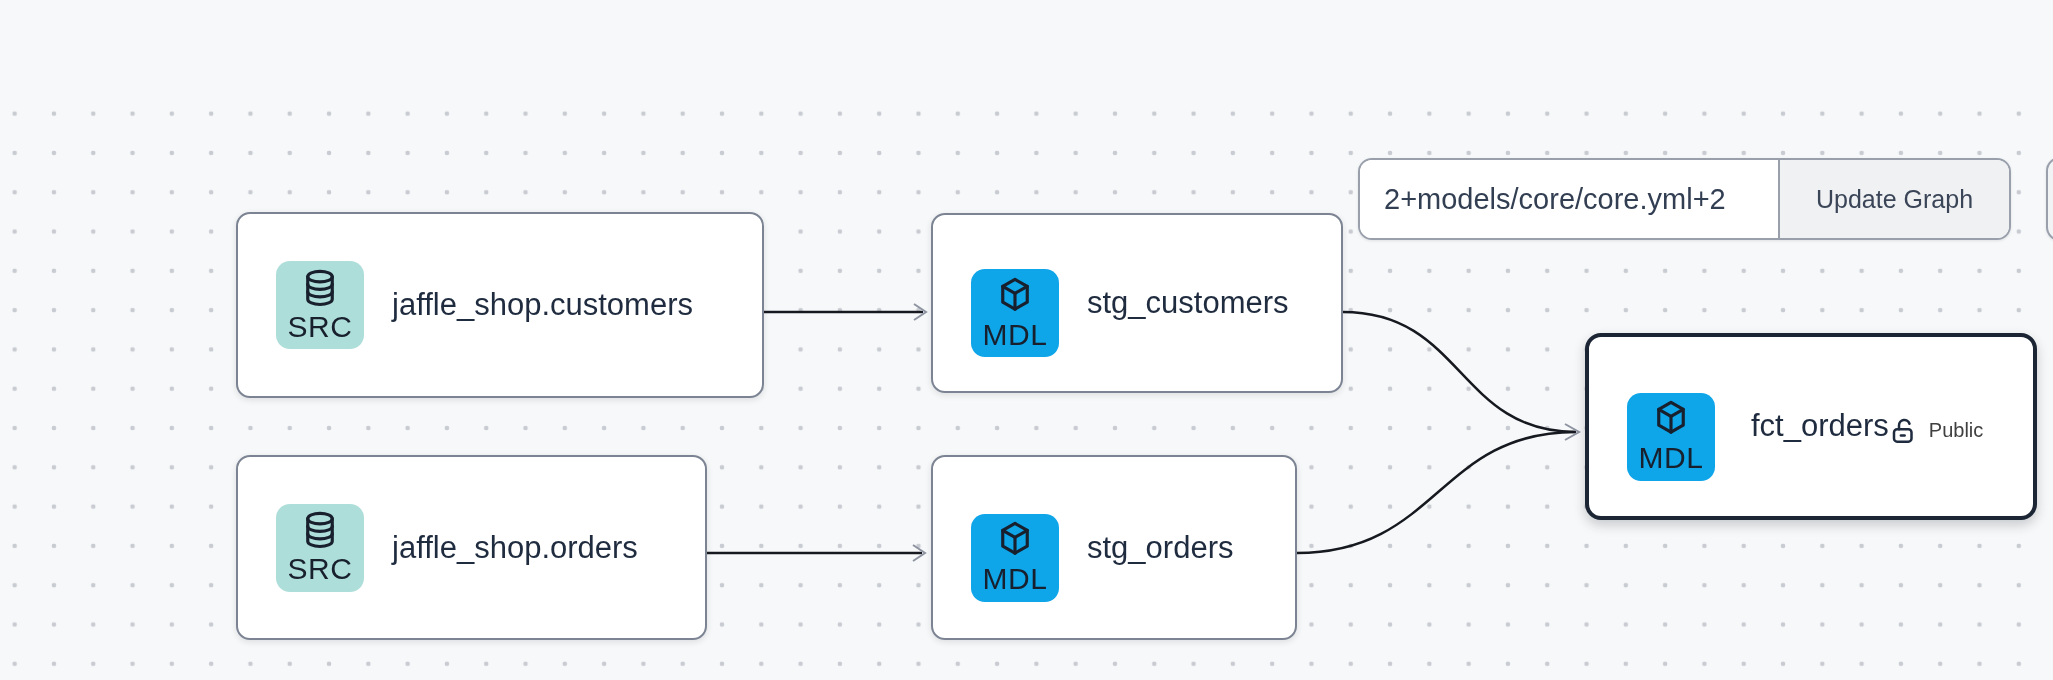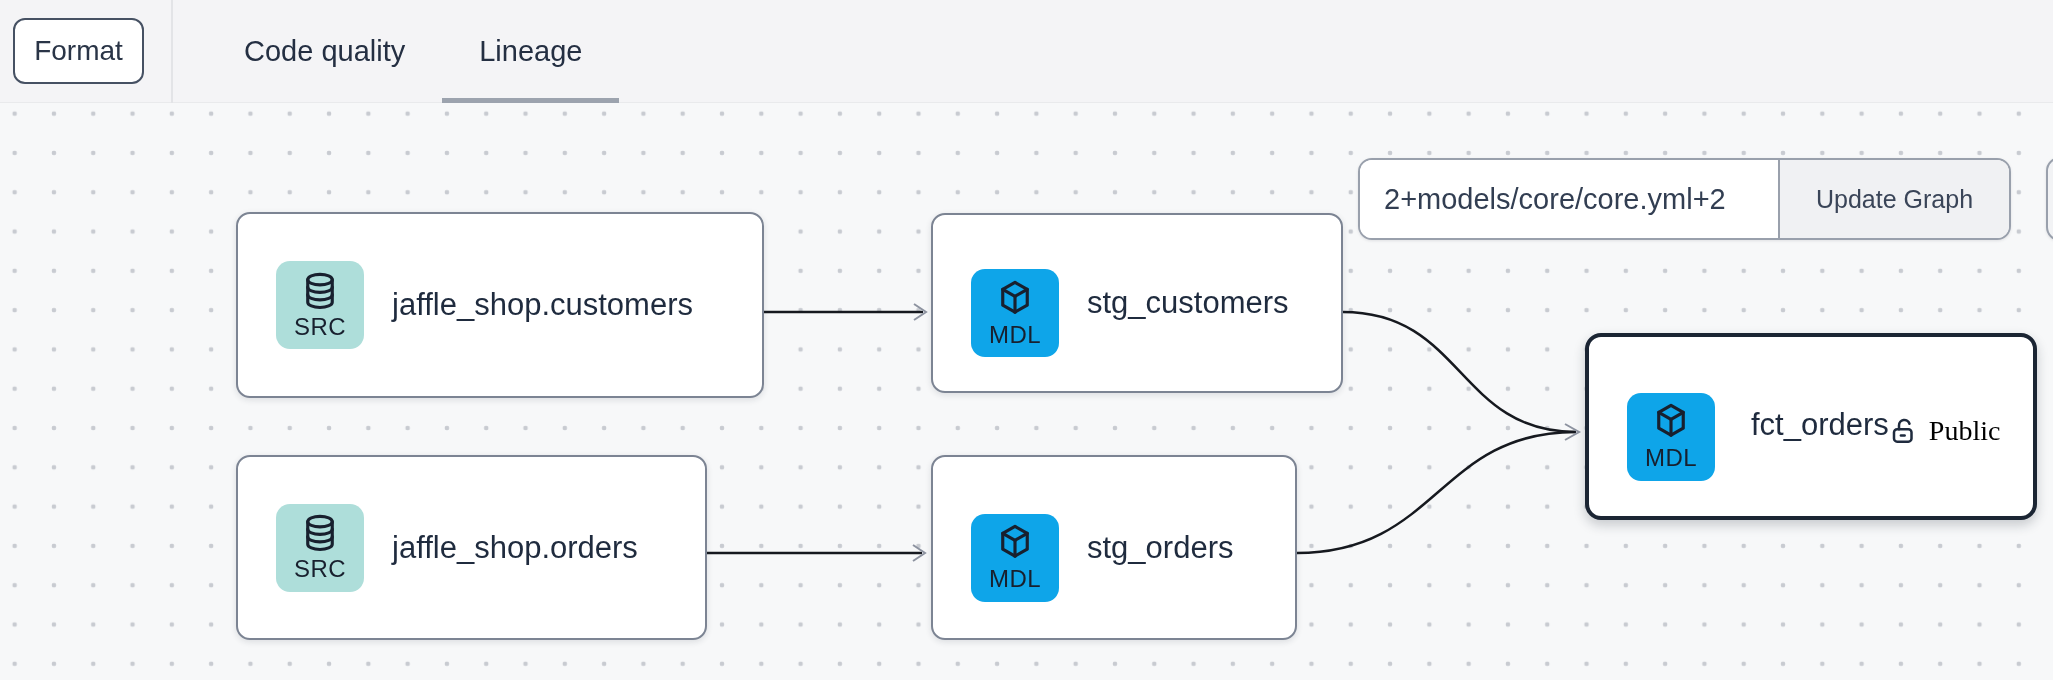--- a/index.html
+++ b/index.html
@@ -64,26 +64,26 @@
     border: 4px solid #1B2533; border-radius: 16px;
     box-shadow: 0 5px 12px rgba(27,37,51,0.22);
   }
   .badge {
     width: 88px; height: 88px; border-radius: 14px; flex: 0 0 auto;
     display: flex; flex-direction: column; align-items: center; justify-content: center;
   }
   .badge.src { background: #AEDEDA; }
   .badge.mdl { background: #0ea5e9; margin-top: 20px; }
   .badge svg { display: block; }
-  .badge-label { font-size: 24px; color: #18202E; letter-spacing: 0.5px; margin-top: 1px; }
+  .badge-label { font-size: 30px; color: #18202E; letter-spacing: 0.5px; margin-top: 1px; }
   .node-label { font-size: 31px; color: #1F2B3E; margin-left: 28px; white-space: nowrap; }
   .node-text { margin-left: 36px; display: flex; }
   .node-text .node-title { font-size: 31px; color: #1F2B3E; white-space: nowrap; }
   .access-row { display: flex; align-items: center; gap: 10px; margin-top: 8px; }
-  .access-row .access-label { font-size: 28px; color: #000000; font-family: Liberation Serif, serif; }
+  .access-row .access-label { font-size: 20px; color: #404040; }
 
   
   .n-src-customers { left: 236px; top: 109px; width: 528px; height: 186px; }
   .n-stg-customers { left: 931px; top: 110px; width: 412px; height: 180px; }
   .n-src-orders    { left: 236px; top: 352px; width: 471px; height: 185px; }
   .n-stg-orders    { left: 931px; top: 352px; width: 366px; height: 185px; }
   .n-fct-orders    { left: 1585px; top: 230px; width: 452px; height: 187px; }
 
   
   .selector-group {
@@ -108,34 +108,20 @@
     position: absolute; left: 2046px; top: 54px; width: 44px; height: 84px;
     background: #F2F3F5; border: 2px solid #99A0AC; border-radius: 14px;
     box-shadow: 0 1px 3px rgba(16,24,40,0.10);
   }
 </style>
 </head>
 <body>
 
 <div id="app">
 
-  <div class="header">
-    <button class="format-btn">Format</button>
-    <div class="header-divider"></div>
-    <div class="tabs">
-      <div class="tab">
-        <span>Code quality</span>
-
-      </div>
-      <div class="tab active">
-        <span>Lineage</span>
-        <div class="tab-underline"></div>
-      </div>
-    </div>
-  </div>
 
   <div class="canvas">
 
     <svg class="edges" viewBox="0 0 2053 577">
       <path class="wire" d="M764 209 H923"></path>
       <path class="arrowhead" d="M914 201 L926 209 L914 217"></path>
       <path class="wire" d="M707 450 H922"></path>
       <path class="arrowhead" d="M913 442 L925 450 L913 458"></path>
       <path class="wire" d="M1343 209 C1463 209 1458 329 1576 329"></path>
       <path class="wire" d="M1297 450 C1438 450 1438 329 1576 329"></path>

